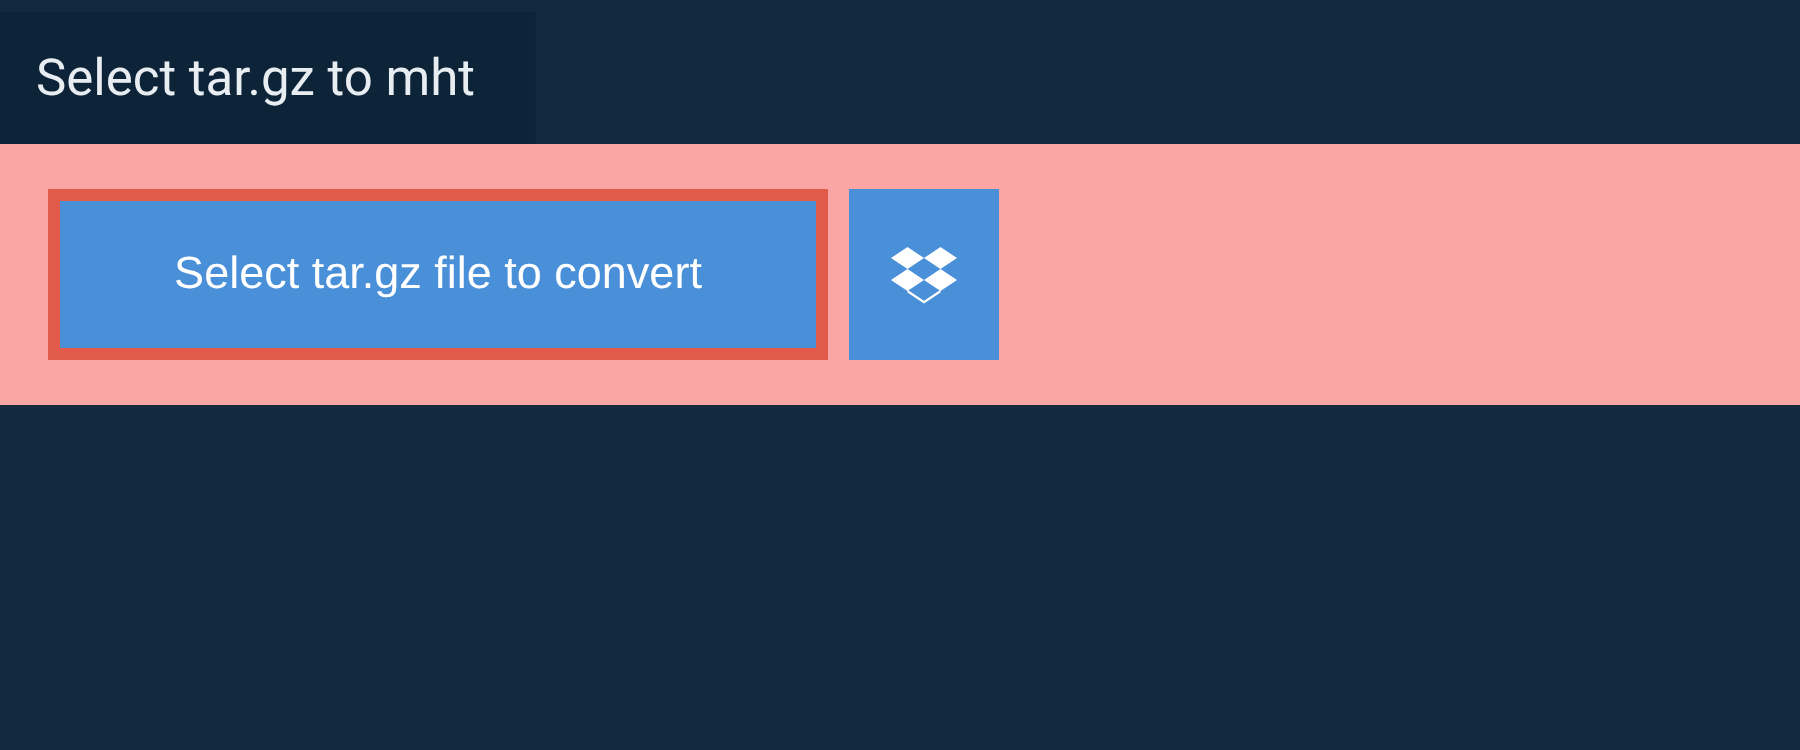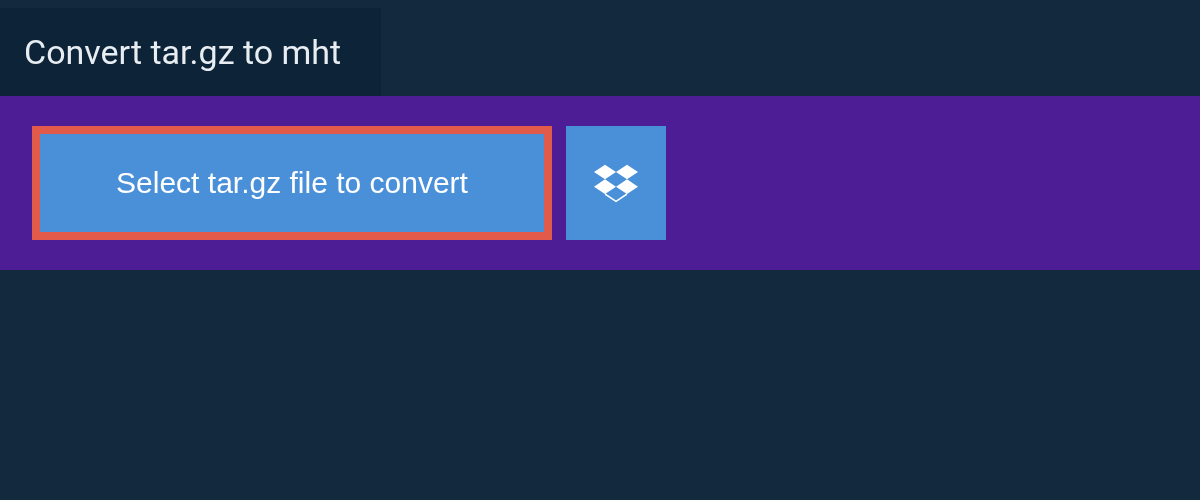--- a/index.html
+++ b/index.html
@@ -20,21 +20,21 @@
       padding: 24px 40px 24px 24px;
       margin-top: 8px;
       margin-left: 0;
     }
     .tab-title {
       color: #e8edf2;
       font-size: 34px;
       font-weight: 400;
     }
     .upload-panel {
-      background: #4c1d95;
+      background: #fca5a5;
       padding: 30px 30px 30px 32px;
       margin-top: 0;
       width: 100%;
     }
     .button-row {
       display: flex;
       gap: 14px;
       align-items: stretch;
     }
     .select-file-button {
@@ -68,21 +68,21 @@
       background: #13293d;
       height: 200px;
     }
   </style>
 </head>
 <body>
 
 
 
 <div class="tab-header">
-  <h1 class="tab-title">Convert tar.gz to mht</h1>
+  <h1 class="tab-title">Select tar.gz to mht</h1>
 </div>
 
 <div class="upload-panel">
   <div class="button-row">
     <button class="select-file-button">
       <span>Select tar.gz file to convert</span>
     </button>
     <button class="dropbox-button">
       <span>
         <svg class="dropbox-icon" viewBox="0 0 24 24" fill="#ffffff">

